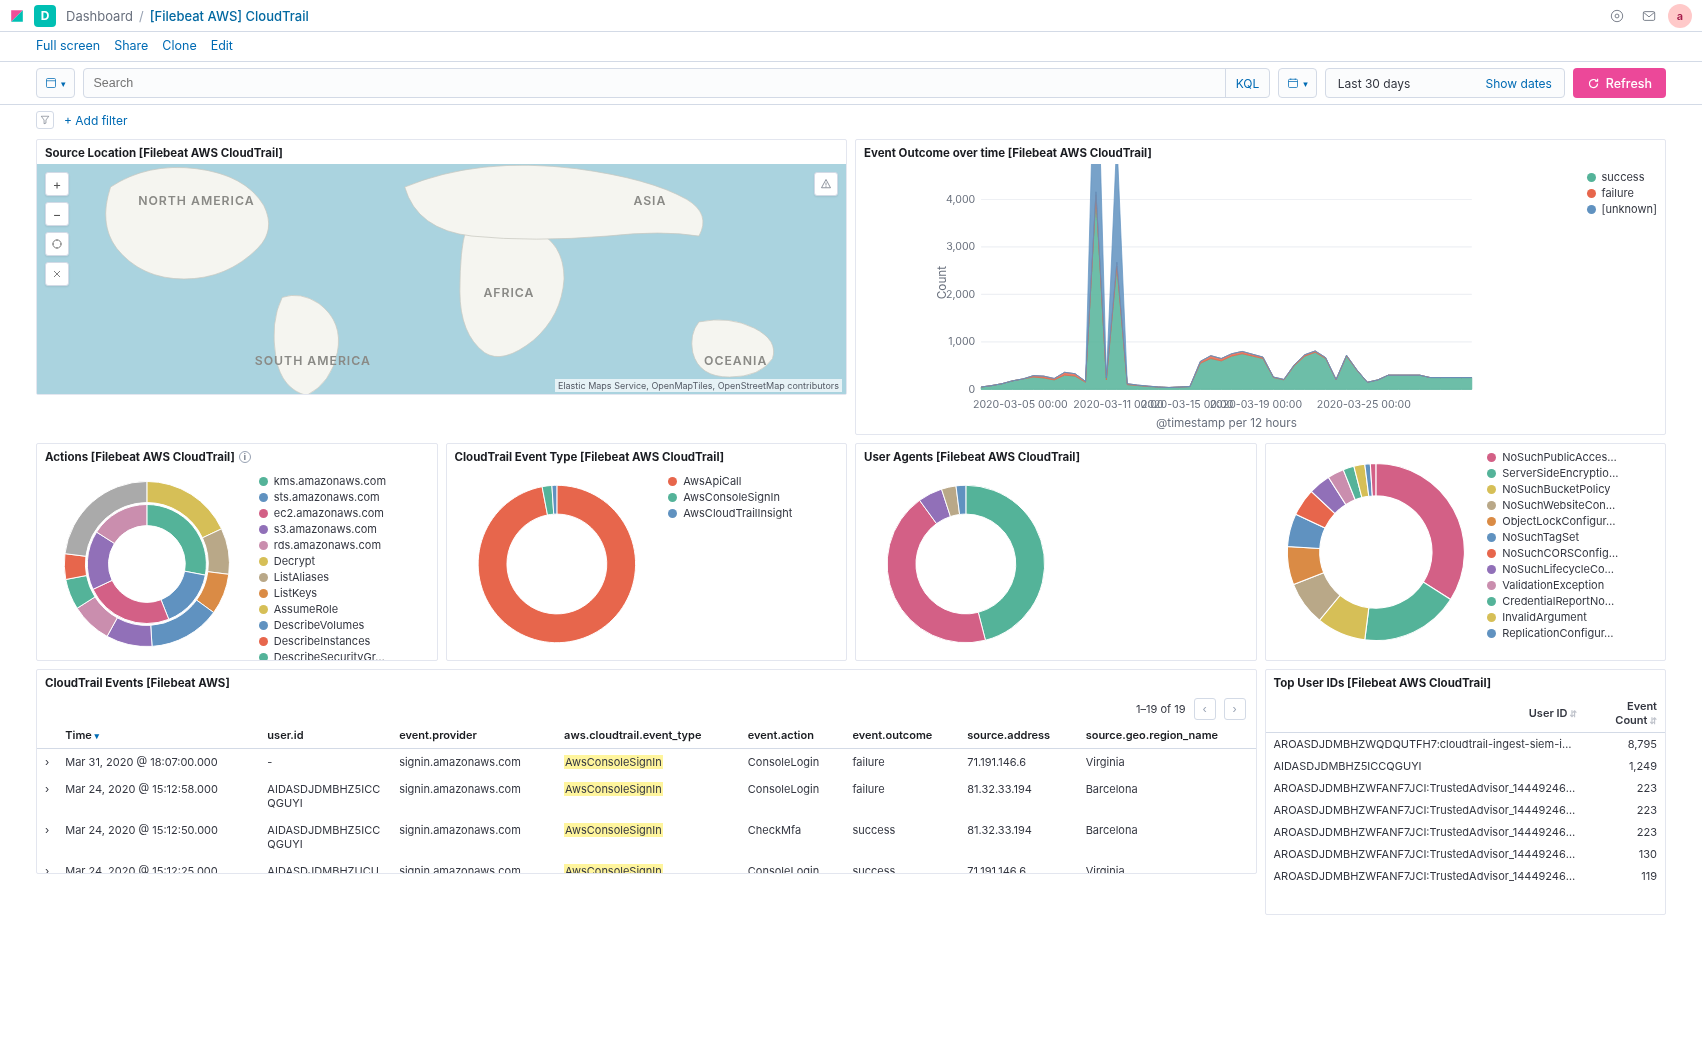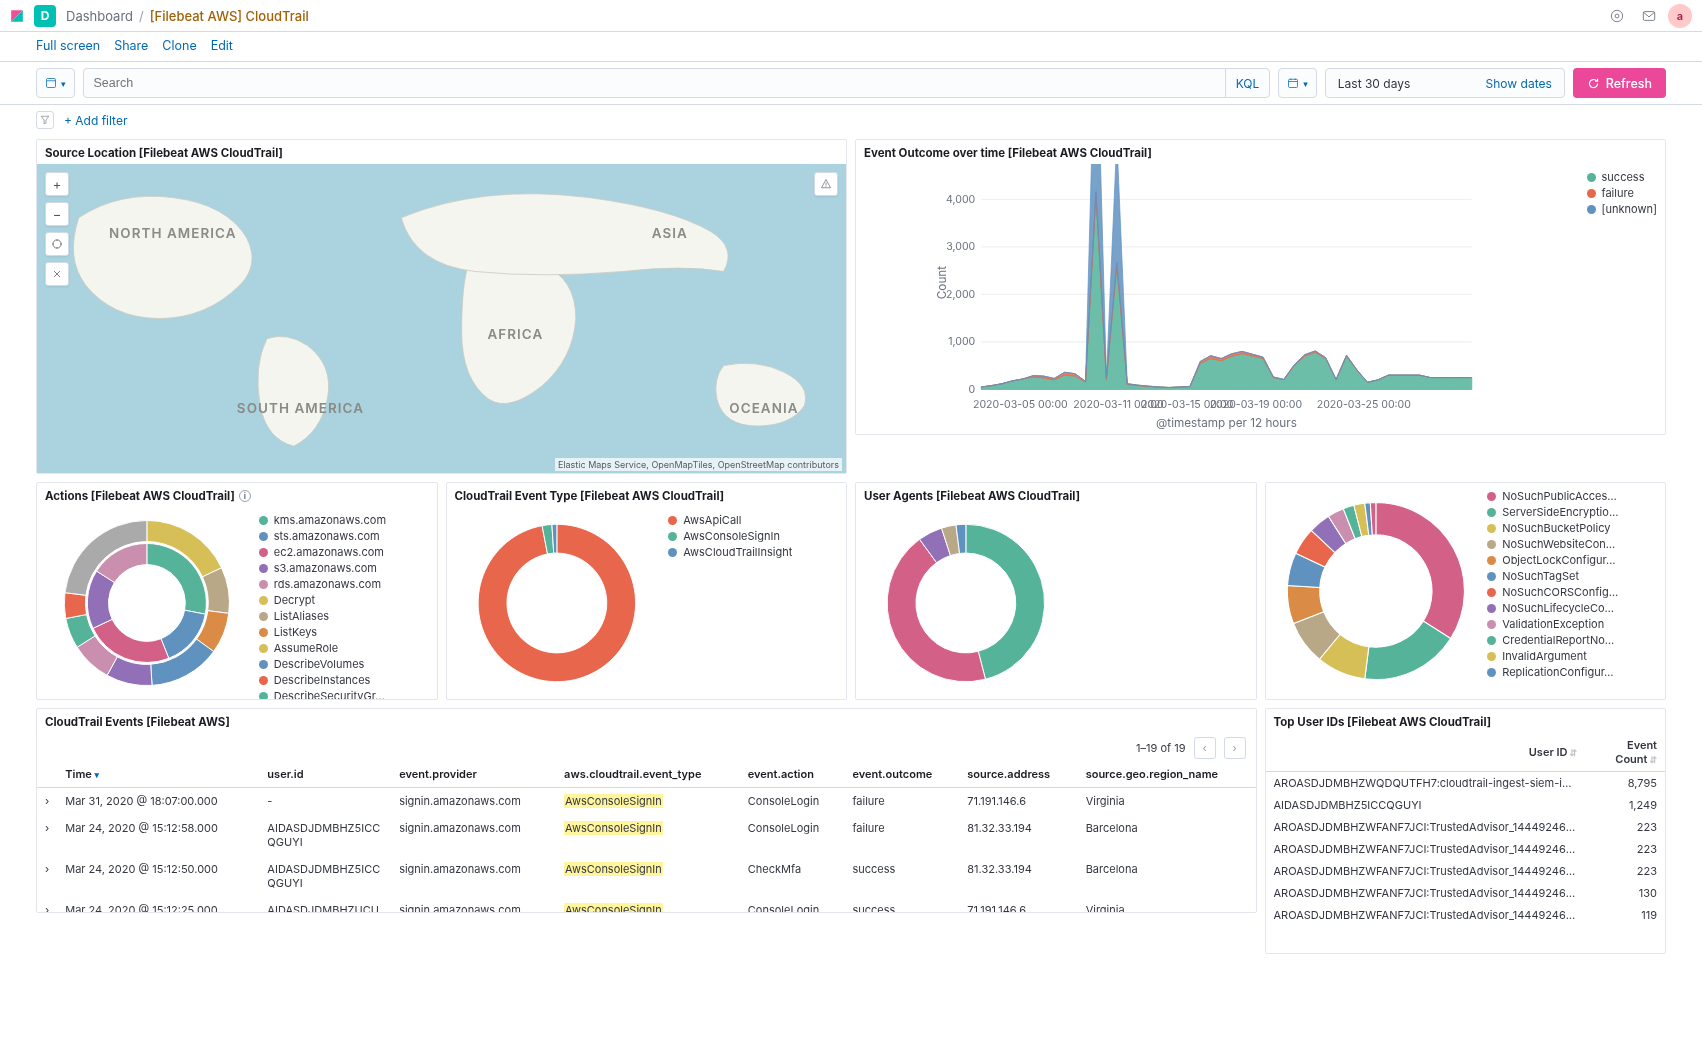--- a/index.html
+++ b/index.html
@@ -29,21 +29,21 @@
     border-bottom: 1px solid var(--border);
   }
   .logo { width: 14px; height: 14px; }
   .app-badge {
     width: 22px; height: 22px; border-radius: 4px;
     background: #00bfb3; color: #fff; font-weight: 700; font-size: 12px;
     display: flex; align-items: center; justify-content: center;
   }
   .breadcrumb { color: var(--text-subdued); font-size: 13px; display: flex; gap: 6px; align-items: center; }
   .breadcrumb .sep { color: #98a2b3; }
-  .breadcrumb .current { color: #a16207; font-weight: 500; }
+  .breadcrumb .current { color: #0369a1; font-weight: 500; }
   .header-right { margin-left: auto; display: flex; gap: 6px; align-items: center; }
   .icon-btn {
     width: 26px; height: 26px; border: 1px solid transparent; border-radius: 4px;
     display: flex; align-items: center; justify-content: center; color: #69707d; cursor: pointer;
   }
   .avatar {
     width: 24px; height: 24px; border-radius: 50%; background: #ffc9c9; color: #a61e4d;
     font-size: 11px; display: flex; align-items: center; justify-content: center; font-weight: 600;
   }
 
@@ -96,21 +96,21 @@
 
   
   .dash { padding: 0 36px 36px; display: grid; gap: 8px; grid-template-columns: repeat(4, 1fr); }
   .panel {
     border: 1px solid #e3e6ef; border-radius: 2px; background: #fff;
     display: flex; flex-direction: column; overflow: hidden;
   }
   .panel-title { font-size: 11.5px; font-weight: 700; padding: 6px 8px 4px; color: #1a1c21; display:flex; align-items:center; gap:4px;}
   .panel-body { flex: 1; position: relative; overflow: hidden; }
 
-  .map-panel { grid-column: span 2; height: 335px; }
+  .map-panel { grid-column: span 2; height: 256px; }
   .area-panel { grid-column: span 2; height: 296px; }
   .donut-panel { height: 218px; }
   .table-panel { grid-column: span 3; height: 205px; }
   .top-users-panel { grid-column: span 1; height: 246px; }
 
   
   .map-controls { position: absolute; top: 8px; left: 8px; display: flex; flex-direction: column; gap: 6px; z-index: 2; }
   .map-btn {
     width: 24px; height: 24px; background: #fff; border: 1px solid var(--border); border-radius: 3px;
     display: flex; align-items: center; justify-content: center; font-size: 13px; color: #555; cursor: pointer;

